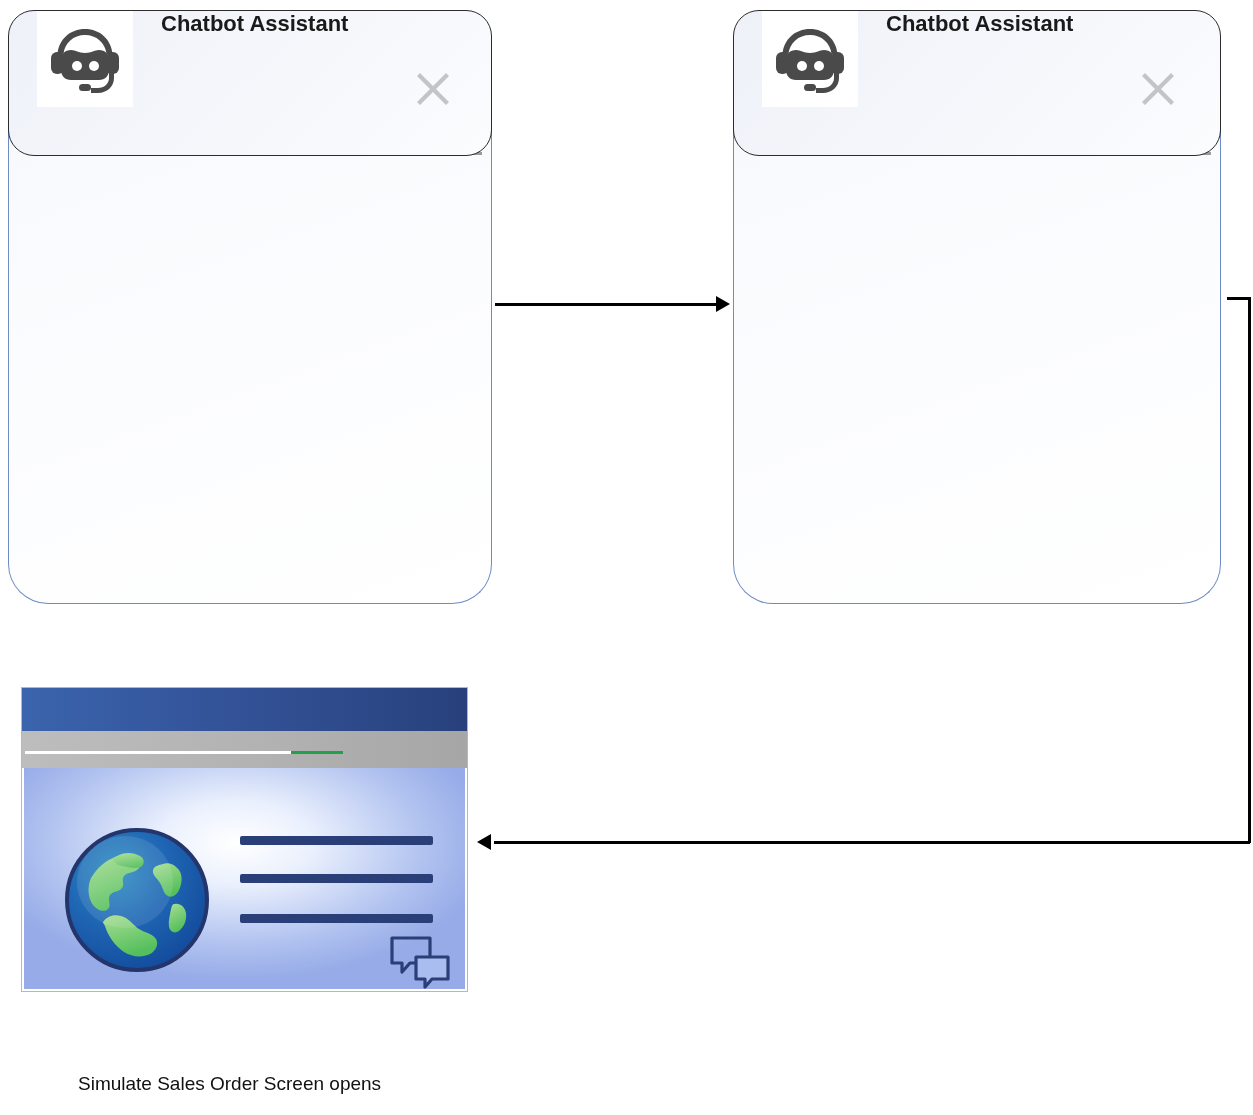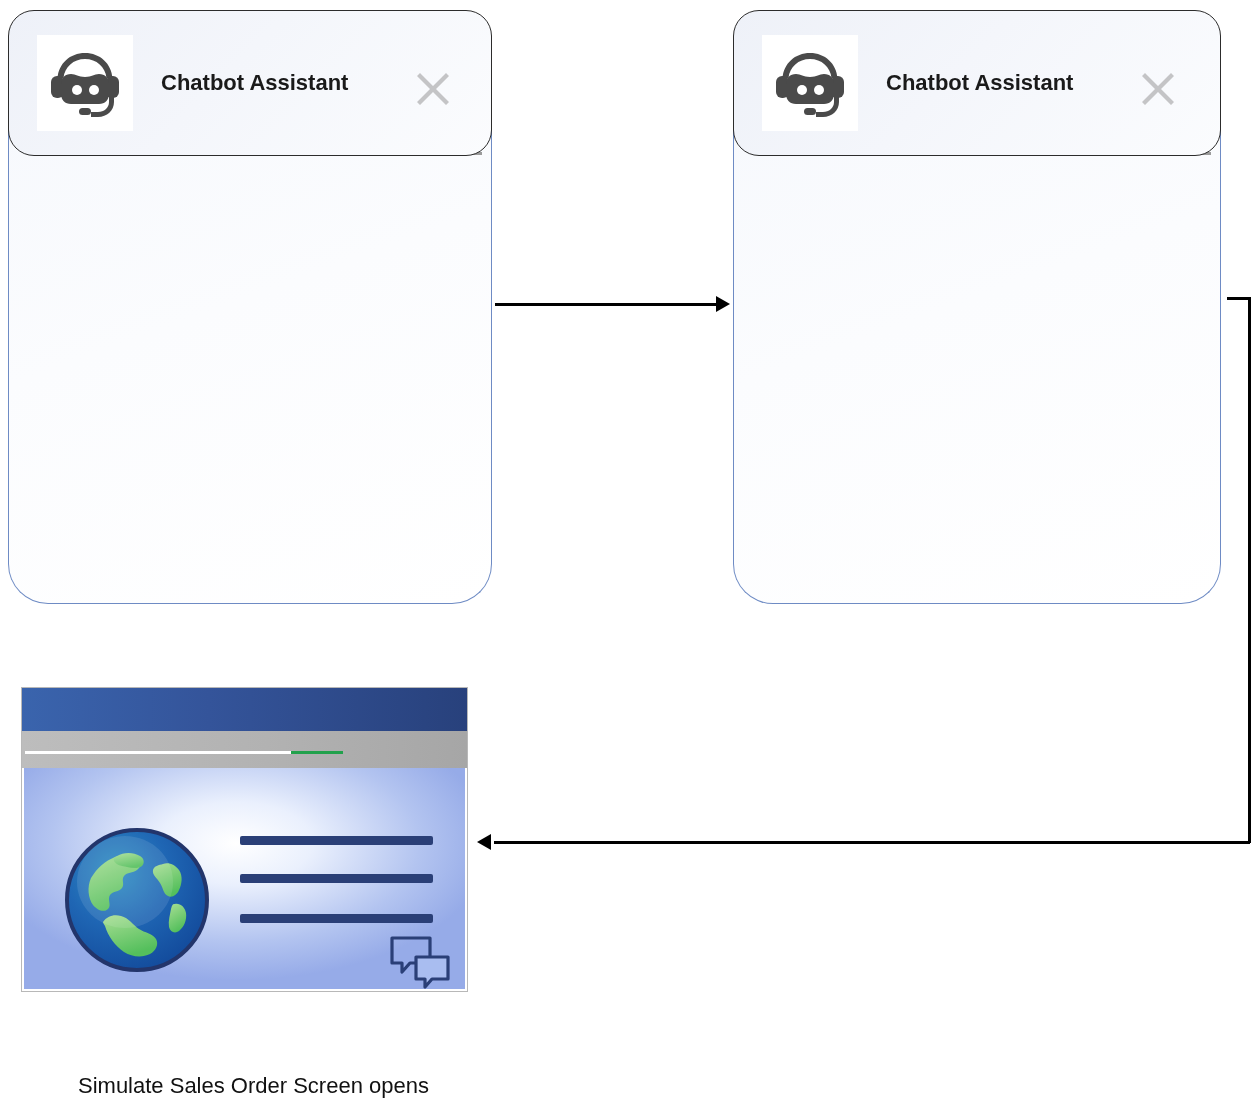--- a/index.html
+++ b/index.html
@@ -21,21 +21,20 @@
   }
   .chat-header {
     position: absolute;
     left: 0;
     top: 0;
     border: 1.4px solid #2c2c2c;
     border-radius: 26px;
     background: linear-gradient(135deg, #eef1f8 0%, #f4f6fb 45%, #fbfcfe 100%);
     box-sizing: border-box;
     display: flex;
-    align-items: center;
     z-index: 4;
   }
   .header-divider {
     position: absolute;
     height: 3px;
     background: #9b9b9b;
     z-index: 3;
   }
   .bot-logo {
     background: #ffffff;
@@ -184,21 +183,21 @@
     position: absolute;
     height: 9px;
     background: #2a3f77;
     border-radius: 2px;
   }
 
   .caption {
     position: absolute;
     left: 78px;
     top: 1073px;
-    font-size: 22px;
+    font-size: 19px;
     color: #111111;
     white-space: nowrap;
   }
 </style>
 </head>
 <body>
 
 <div class="chat-panel" style="left:4px; top:4px; width:492px; height:600px;">
 
   <div class="chat-body left-body" style="left:4px; top:120px; width:484px; height:480px;"></div>

